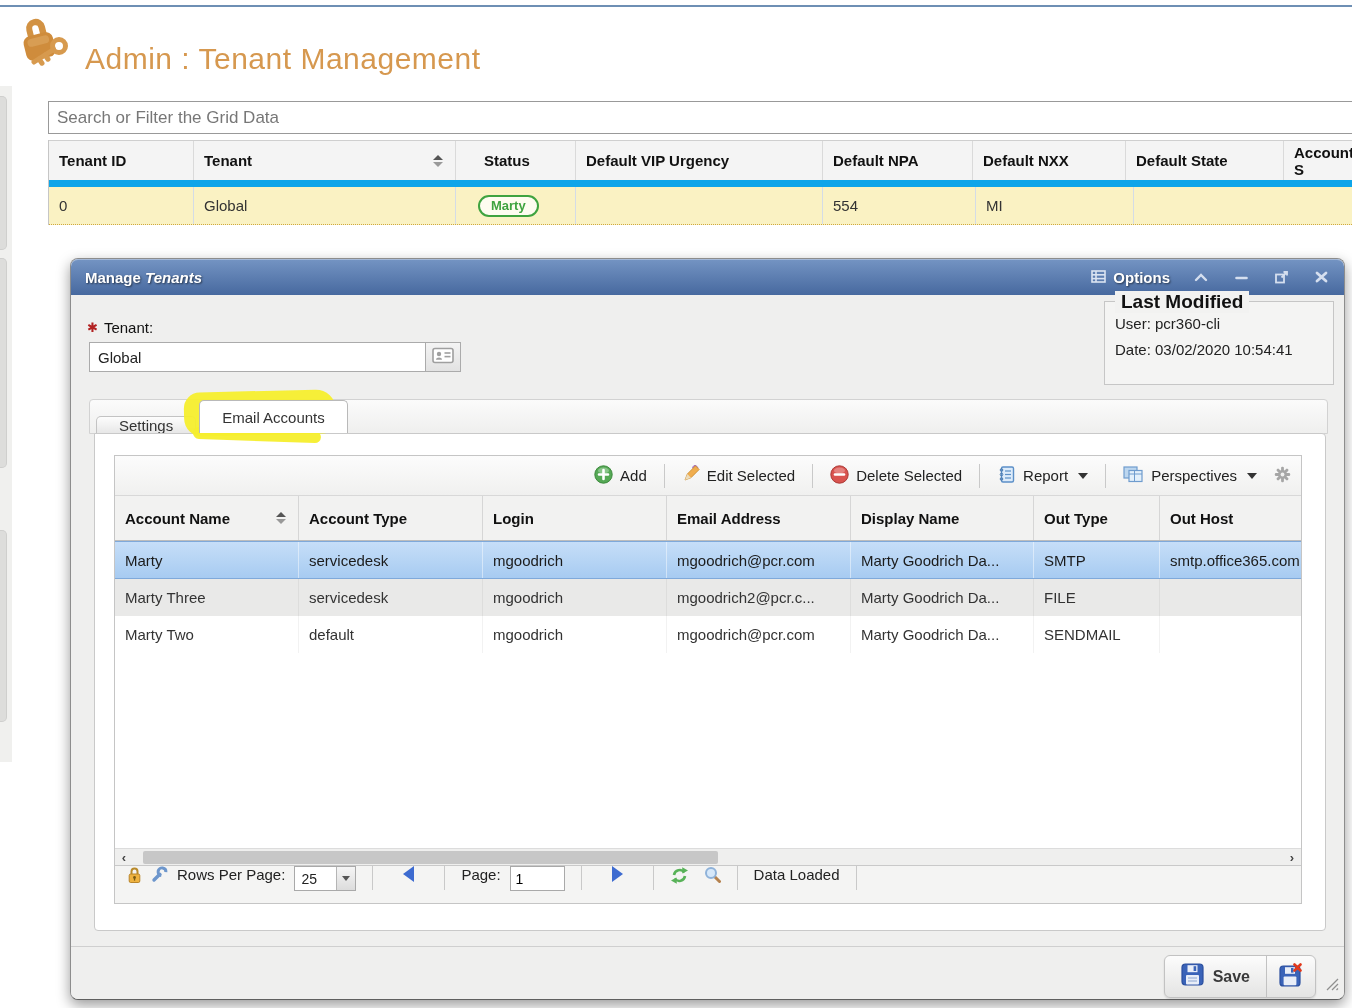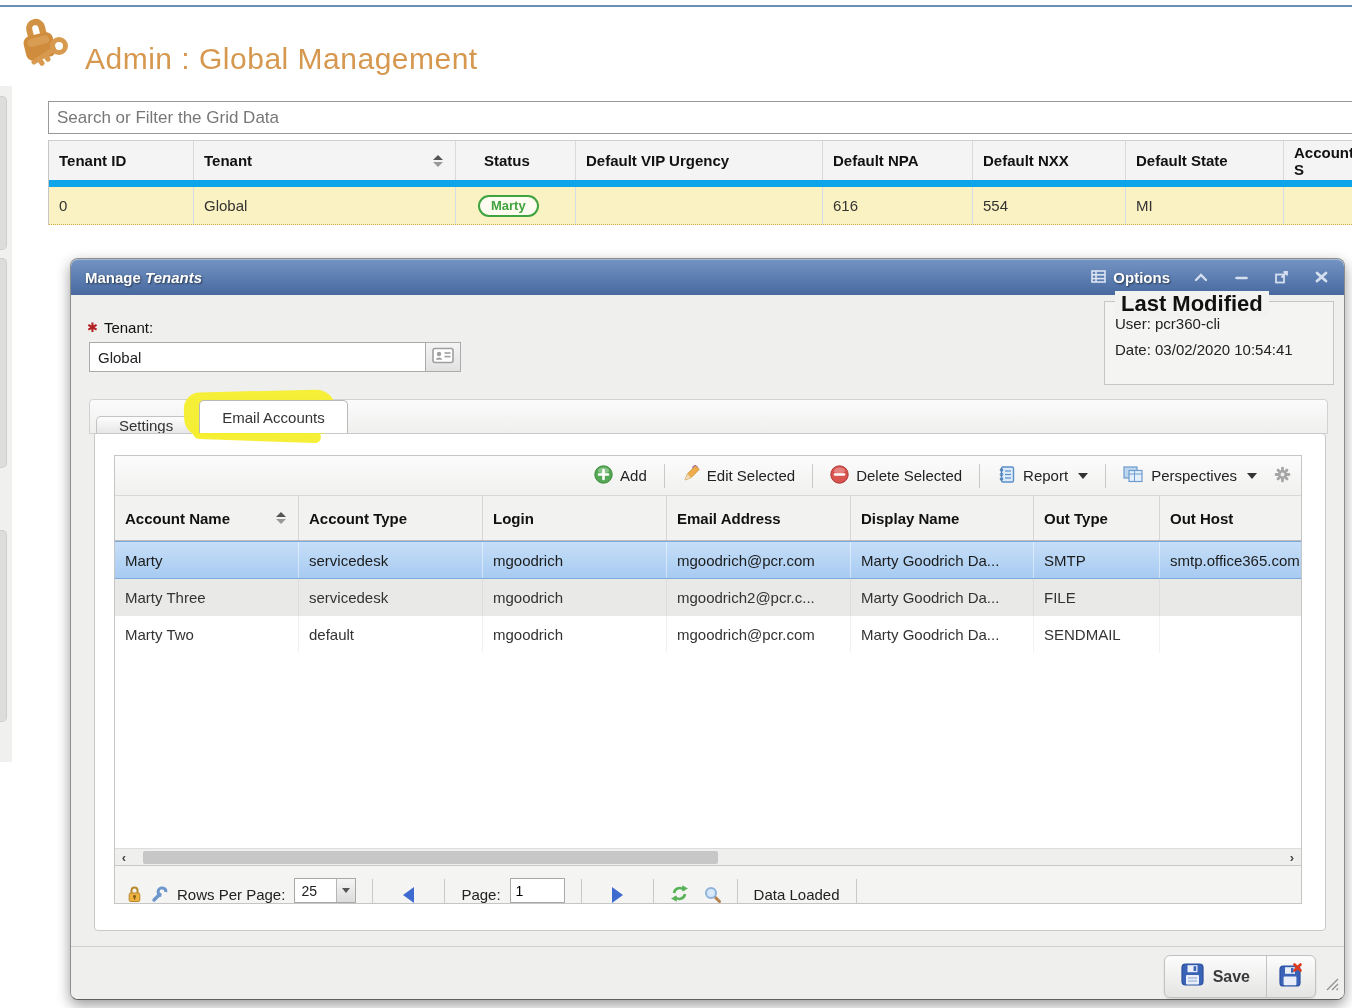--- a/index.html
+++ b/index.html
@@ -79,21 +79,21 @@
     width:36px; height:30px; border:1px solid #ababab; background:linear-gradient(#f4f4f4,#e2e2e2);
     display:flex; align-items:center; justify-content:center; cursor:pointer;
   }
 
   .lastmod {
     position:absolute; left:1033px; top:6px; width:230px; height:84px;
     border:1px solid #c6c6c6; background:#f4f4f3; padding:4px 10px 0;
   }
   .lastmod-legend {
     position:absolute; top:-11px; left:10px; background:#f2f2f1; padding:0 6px;
-    font-weight:bold; font-size:22px; color:#111;
+    font-weight:bold; font-size:19px; color:#111;
   }
   .lastmod-line { font-size:15px; color:#222; margin-top:9px; }
 
   
   .tabstrip {
     position:absolute; left:18px; top:104px; width:1239px; height:35px;
     border:1px solid #d2d2d2; border-radius:4px 4px 0 0; background:linear-gradient(#fbfbfb,#efefee);
     display:flex; align-items:flex-end; padding-left:6px;
   }
   .tab {
@@ -132,21 +132,21 @@
   .ec1{width:184px}.ec2{width:184px}.ec3{width:184px}.ec4{width:184px}.ec5{width:183px}.ec6{width:126px}.ec7{flex:1;min-width:0;border-right:none !important;}
   .egrid-fill { flex:1; background:#fff; }
 
   .hscroll { height:17px; flex:none; background:#efefee; border-top:1px solid #dcdcdc; position:relative; display:flex; align-items:center; }
   .hs-arrow { width:18px; text-align:center; font-size:13px; font-weight:bold; color:#444; cursor:pointer; line-height:15px; }
   .hs-track { flex:1; height:15px; position:relative; }
   .hs-thumb { position:absolute; left:10px; top:1px; width:575px; height:13px; background:#c7c7c7; border-radius:2px; cursor:pointer; }
 
   .pager {
     height:38px; flex:none; background:#f4f4f3; border-top:1px solid #c9c9c9;
-    display:flex; align-items:flex-end; gap:9px; padding:0 12px; font-size:15px; color:#222;
+    display:flex; align-items:flex-start; gap:9px; padding:0 12px; font-size:15px; color:#222;
   }
   .pg-sep { width:1px; height:24px; background:#c9c9c9; margin:0 7px; }
   .rpp-select { display:flex; width:62px; height:25px; border:1px solid #a9a9a9; background:#fff; cursor:pointer; }
   .rpp-value { flex:1; display:flex; align-items:center; padding-left:6px; font-size:14px; }
   .rpp-dd { width:19px; background:linear-gradient(#f5f5f5,#dcdcdc); border-left:1px solid #b5b5b5; display:flex; align-items:center; justify-content:center; }
   .rpp-dd i { width:0; height:0; border-left:4px solid transparent; border-right:4px solid transparent; border-top:5px solid #555; }
   .page-input { width:55px; height:25px; border:1px solid #a9a9a9; background:#fff; font-family:inherit; font-size:14px; padding:0 5px; outline:none; }
   .tri { width:0; height:0; cursor:pointer; }
   .tri-prev { border-top:8px solid transparent; border-bottom:8px solid transparent; border-right:11px solid #3d6bd0; }
   .tri-next { border-top:8px solid transparent; border-bottom:8px solid transparent; border-left:11px solid #3d6bd0; }
@@ -182,21 +182,21 @@
       <rect x="16" y="25" width="22" height="8" rx="4" fill="#dca45c" opacity="0.7"></rect>
     </g>
     <g fill="none" stroke="#d79a4e" stroke-width="5" stroke-linecap="round">
       <circle cx="47" cy="34" r="6.5"></circle>
       <path d="M41.5 37.5 L22 50"></path>
       <path d="M27 47 l3 4.2"></path>
       <path d="M33 43 l3 4.2"></path>
     </g>
   </svg>
 </div>
-<div class="app-title">Admin : Global Management</div>
+<div class="app-title">Admin : Tenant Management</div>
 
 <input class="search-input" type="text" placeholder="Search or Filter the Grid Data" style="">
 
 <div class="tgrid">
   <div class="tgrid-head">
     <div class="cell tc1">
         <span>Tenant ID</span>
       </div>
     <div class="cell tc2">
         <span>Tenant</span>
@@ -224,21 +224,20 @@
         <span>Account S</span>
       </div>
   </div>
   <div class="tgrid-row">
     <div class="cell tc1">0</div>
     <div class="cell tc2">Global</div>
     <div class="cell tc3" style="padding-left:0">
       <span class="badge-active">Marty</span>
     </div>
     <div class="cell tc4"></div>
-    <div class="cell tc5">616</div>
     <div class="cell tc6">554</div>
     <div class="cell tc7">MI</div>
     <div class="cell tc8"></div>
   </div>
 </div>
 
 <div class="dialog">
   <div class="dlg-header">
     <div class="dlg-title">
       <span>Manage</span>&nbsp;<em>Tenants</em>

